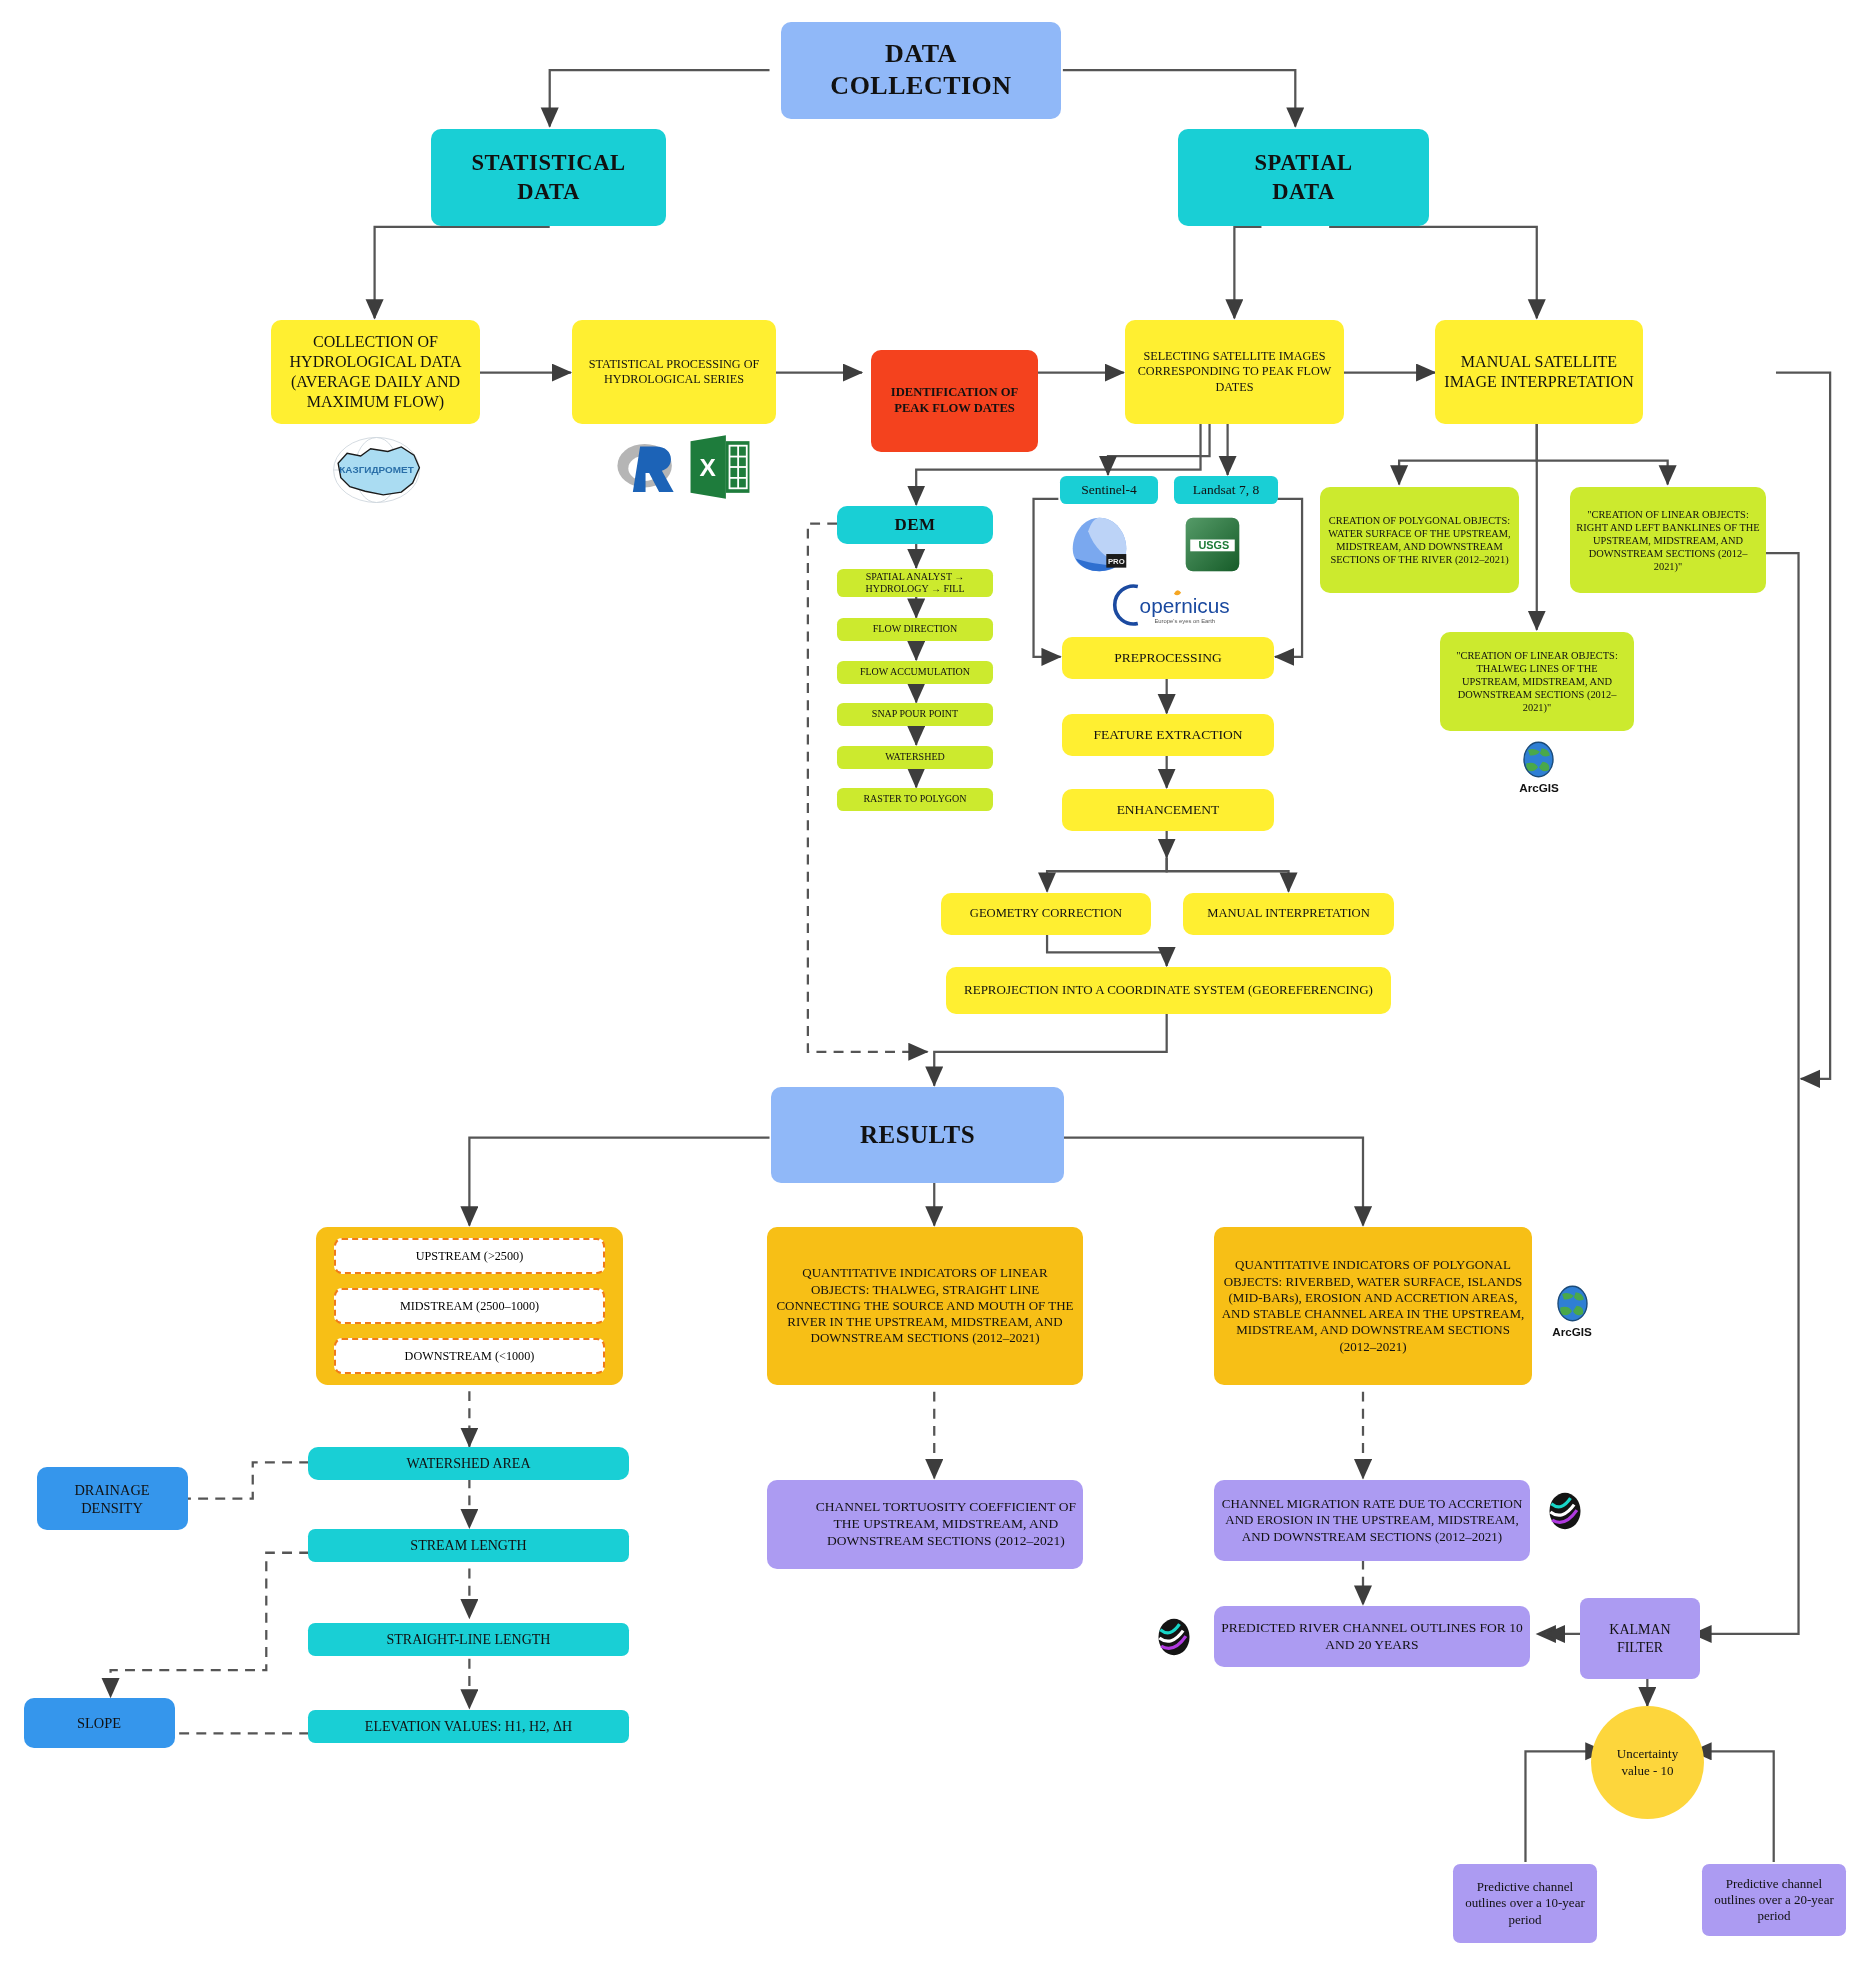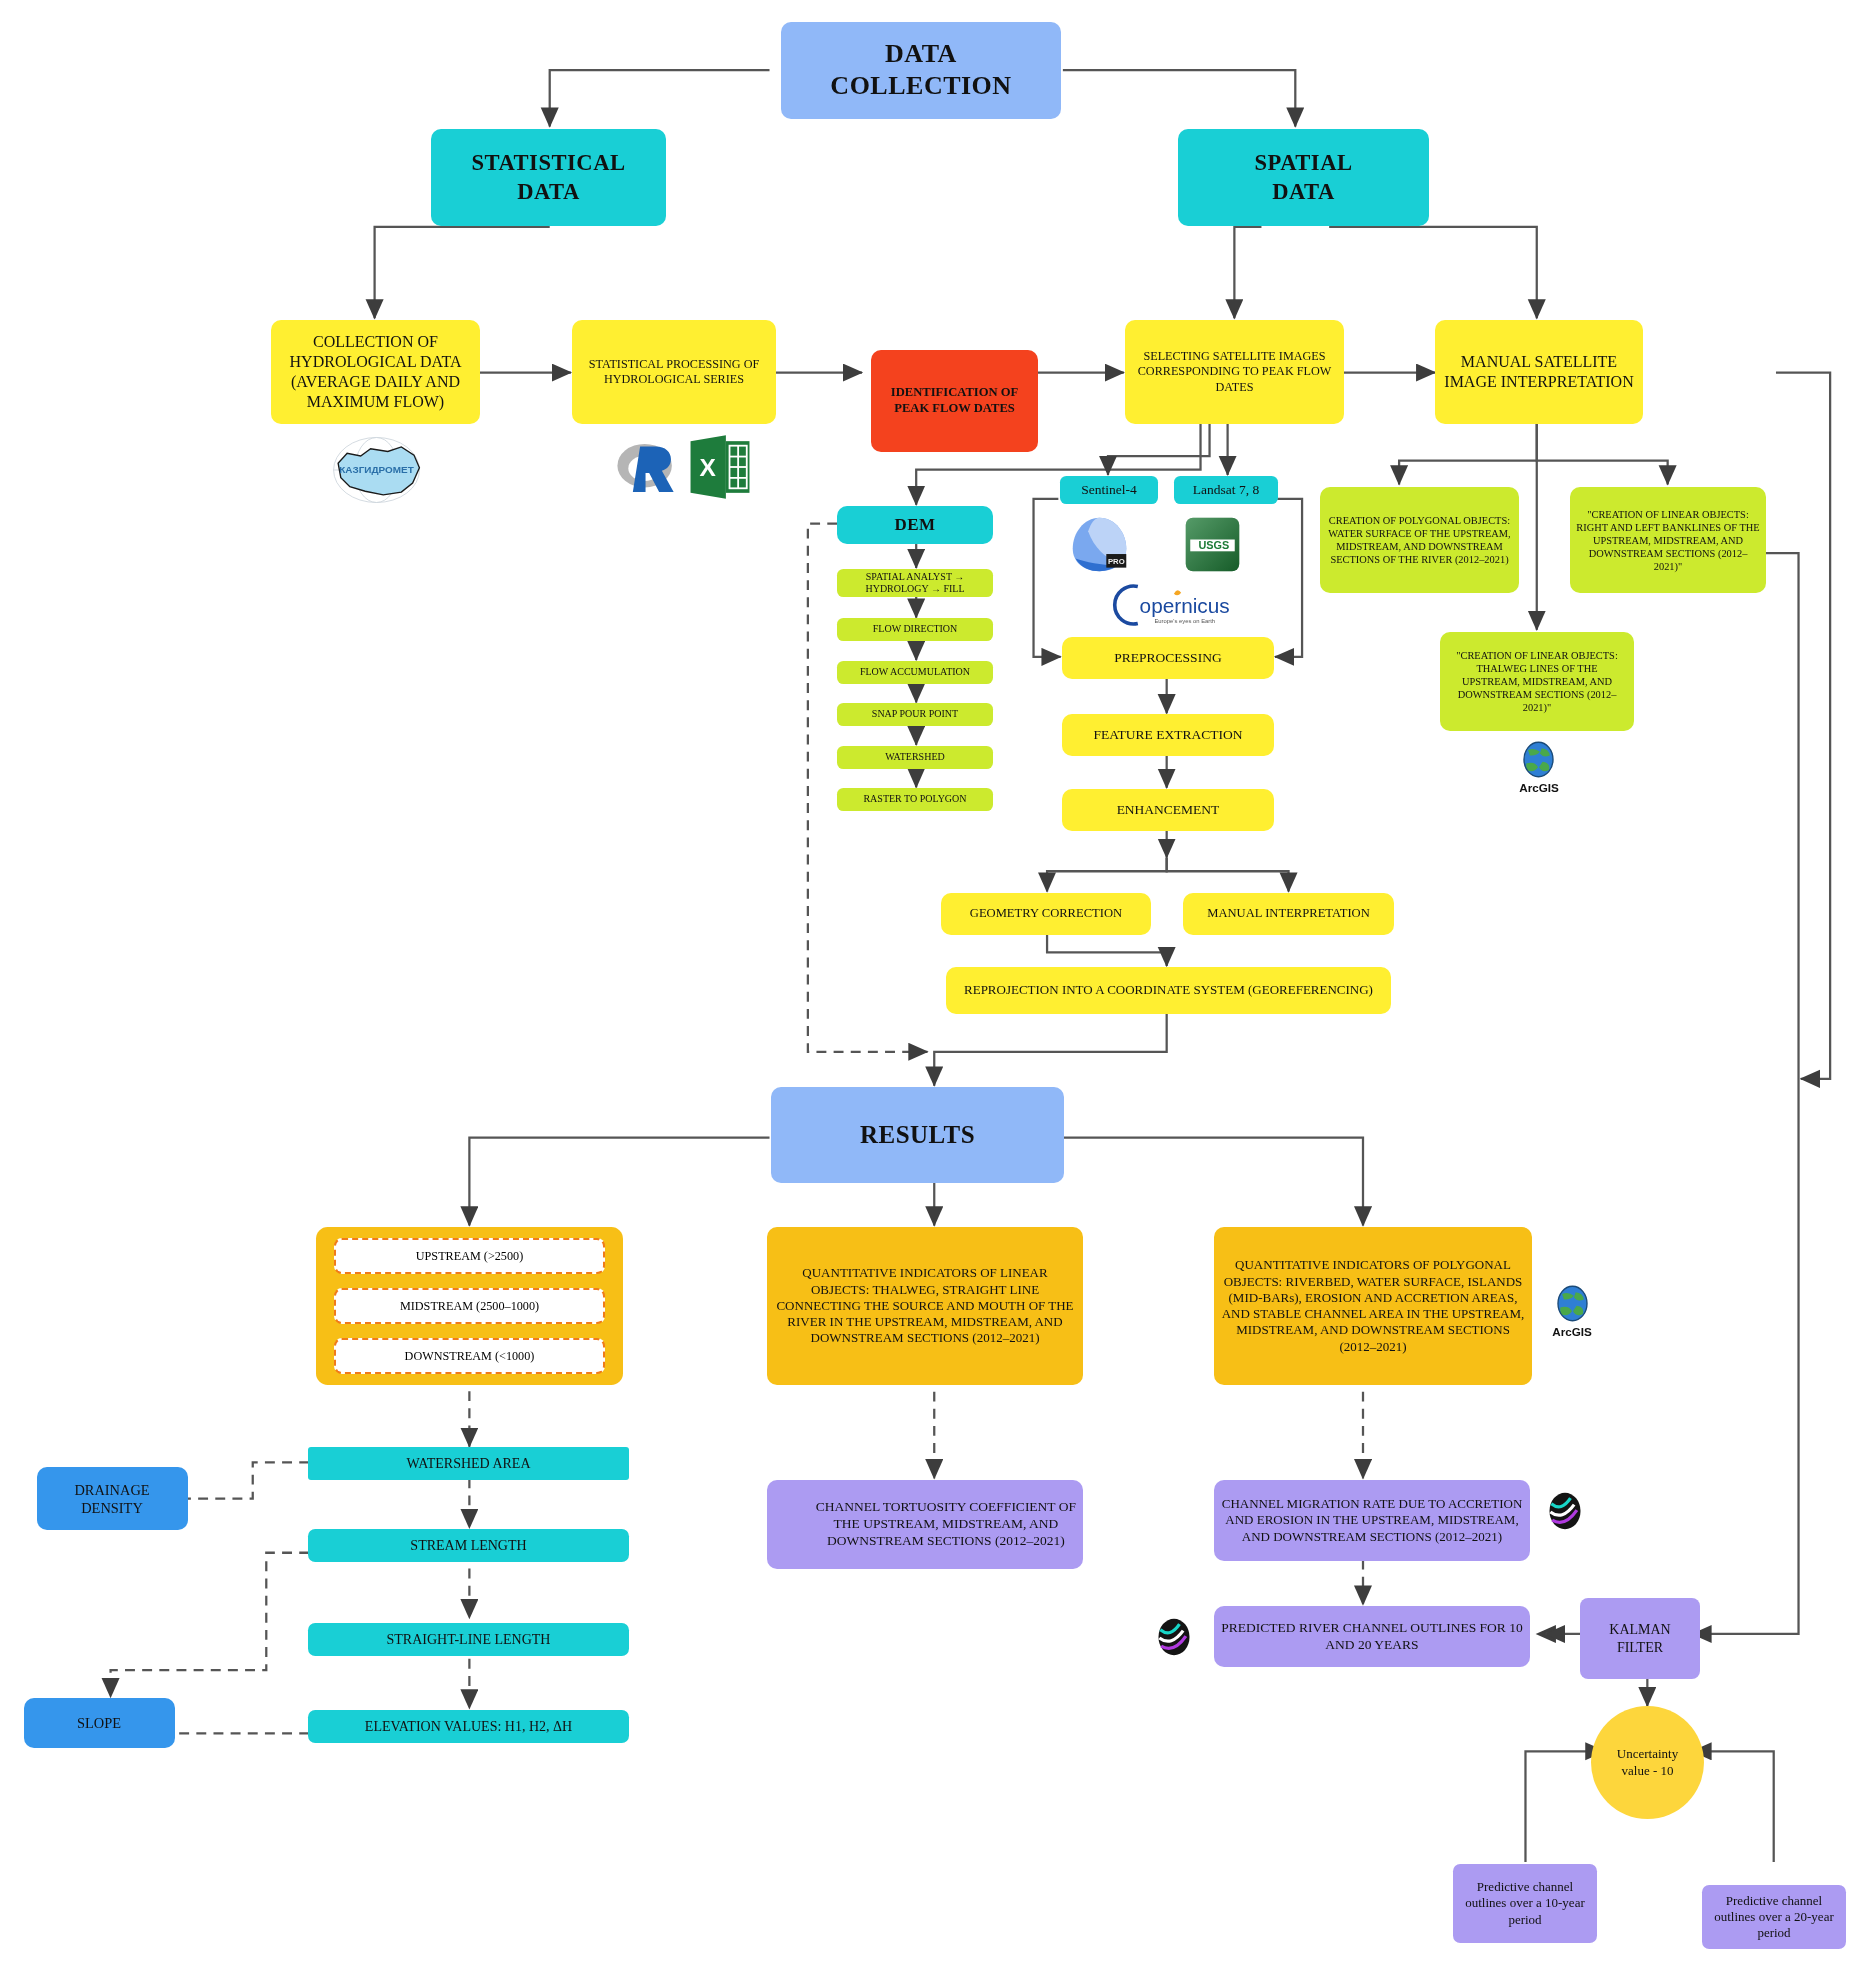--- a/index.html
+++ b/index.html
@@ -317,21 +317,21 @@
       <ellipse cx="43" cy="43" rx="32" ry="38" fill="#2f7fd4"></ellipse>
       <path d="M20,22 q14,-6 26,4 q-8,10 -22,8 Z" fill="#4aa84a"></path>
       <path d="M50,18 q16,2 18,16 q-14,6 -22,-4 Z" fill="#4aa84a"></path>
       <path d="M16,52 q18,-6 26,8 q-10,14 -26,6 Z" fill="#4aa84a"></path>
       <path d="M52,48 q18,2 14,18 q-14,8 -22,-6 Z" fill="#4aa84a"></path>
       <ellipse cx="43" cy="43" rx="32" ry="38" fill="none" stroke="#1a4a78" stroke-width="3"></ellipse>
     </svg>
   </div>
   <div class="lbl" style="left:1527px;top:1325px;width:90px;font-size:11.7px;">ArcGIS</div>
 
-  <div class="node cyan" style="left:308px;top:1447px;width:321px;height:32.5px;font-size:14px;border-radius:3px;">
+  <div class="node cyan" style="left:308px;top:1447px;width:321px;height:32.5px;font-size:14px;border-radius:10px;">
     <span>WATERSHED AREA</span>
   </div>
   <div class="node cyan" style="left:308px;top:1529px;width:321px;height:32.5px;font-size:14px;border-radius:7.2px;">
     <span>STREAM LENGTH</span>
   </div>
   <div class="node cyan" style="left:308px;top:1623px;width:321px;height:32.5px;font-size:14px;border-radius:7.2px;">
     <span>STRAIGHT-LINE LENGTH</span>
   </div>
   <div class="node cyan" style="left:308px;top:1710px;width:321px;height:32.5px;font-size:14px;border-radius:7.2px;">
     <span>ELEVATION VALUES: H1, H2, ΔH</span>
@@ -363,21 +363,21 @@
   </div>
 
   <div class="node gold" style="left:1591px;top:1706px;width:113px;height:113px;border-radius:50%;font-size:13px;white-space:pre-line;">
     <span>Uncertainty
 value - 10</span>
   </div>
 
   <div class="node purple" style="left:1453px;top:1864px;width:144px;height:79px;font-size:13px;border-radius:7.2px;">
     <span>Predictive channel outlines over a 10-year period</span>
   </div>
-  <div class="node purple" style="left:1702px;top:1864px;width:144px;height:64px;font-size:13px;border-radius:7.2px;margin-top:21px;">
+  <div class="node purple" style="left:1702px;top:1864px;width:144px;height:72px;font-size:13px;border-radius:7.2px;">
     <span>Predictive channel outlines over a 20-year period</span>
   </div>
 
   <div class="logo" style="left:1544px;top:1490px;width:42px;height:42px;">
     <svg viewBox="0 0 92 92" width="42" height="42">
       <ellipse cx="46" cy="46" rx="34" ry="40" fill="#141414"></ellipse>
       <path d="M16,30 q22,18 42,-12" stroke="#18d6c8" stroke-width="7" fill="none"></path>
       <path d="M14,48 q26,20 52,-16" stroke="#ffffff" stroke-width="7" fill="none"></path>
       <path d="M18,66 q28,16 54,-22" stroke="#b03ae0" stroke-width="7" fill="none"></path>
     </svg>

